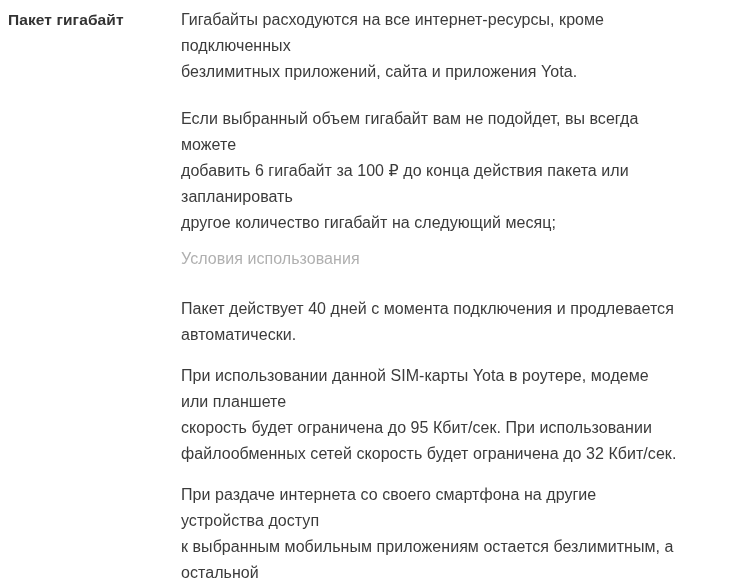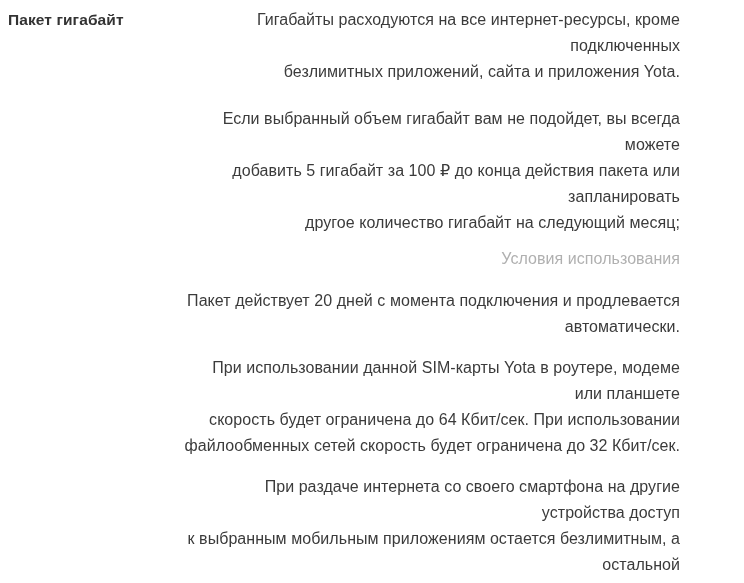--- a/index.html
+++ b/index.html
@@ -35,57 +35,56 @@
     padding-right: 8px;
     max-width: 556px;
   }
   .right-col p {
     margin: 0 0 15px 0;
     font-size: 16px;
     line-height: 26px;
     color: #3b3b3b;
     white-space: pre-line;
     letter-spacing: 0.05px;
-    text-align: right;
   }
   .right-col p.gap-lg { margin-bottom: 21px; }
   .right-col p.gap-sm { margin-bottom: 10px; }
   .right-col p.subheading {
     color: #b0b0b0;
-    margin-bottom: 16px;
+    margin-bottom: 24px;
   }
   .right-col p.last { margin-bottom: 0; }
 </style>
 </head>
 <body>
 
 <div class="page">
   <div class="section-row">
 
     <div class="left-col">
       <div class="section-title">Пакет гигабайт</div>
     </div>
 
     <div class="right-col">
       <p class="gap-lg">Гигабайты расходуются на все интернет-ресурсы, кроме подключенных
 безлимитных приложений, сайта и приложения Yota.</p>
 
       <p class="gap-sm">Если выбранный объем гигабайт вам не подойдет, вы всегда можете
-добавить 5 гигабайт за 100 ₽ до конца действия пакета или запланировать
+добавить 6 гигабайт за 100 ₽ до конца действия пакета или запланировать
 другое количество гигабайт на следующий месяц;</p>
 
       <p class="subheading">Условия использования</p>
 
-      <p>Пакет действует 20 дней с момента подключения и продлевается
+      <p>Пакет действует 40 дней с момента подключения и продлевается
 автоматически.</p>
 
 
 
       <p>При использовании данной SIM-карты Yota в роутере, модеме или планшете
-скорость будет ограничена до 64 Кбит/сек. При использовании
+скорость будет ограничена до 95 Кбит/сек. При использовании
 файлообменных сетей скорость будет ограничена до 32 Кбит/сек.</p>
 
       <p class="last">При раздаче интернета со своего смартфона на другие устройства доступ
 к выбранным мобильным приложениям остается безлимитным, а остальной
 трафик расходуется из гигабайт.</p>
     </div>
 
   </div>
 </div>
 

